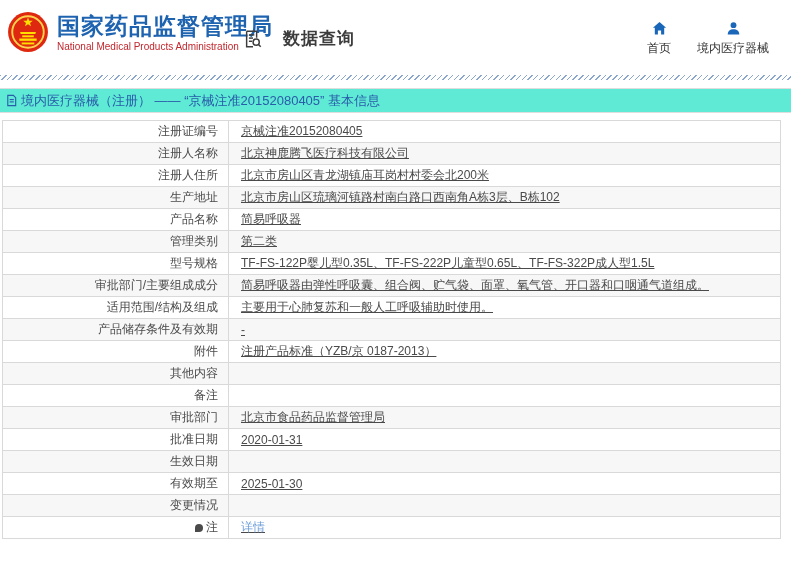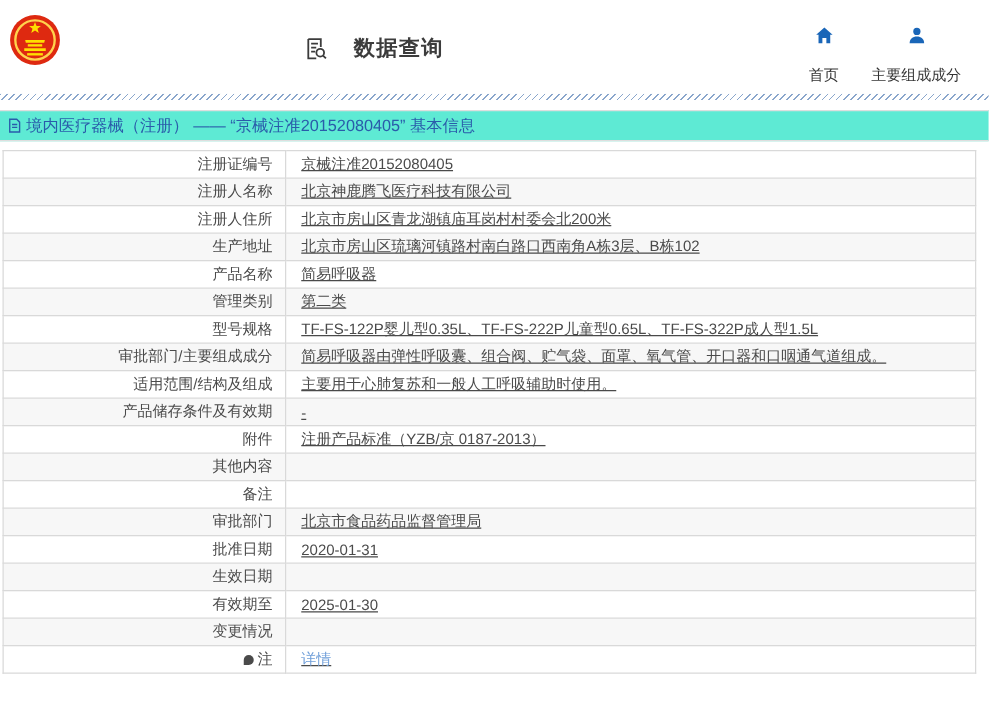--- a/index.html
+++ b/index.html
@@ -20,21 +20,21 @@
   
   .header{position:relative;height:75px;background:#fff;}
   .brand{position:absolute;left:7px;top:11px;display:flex;align-items:center;}
   .emblem{width:42px;height:42px;flex:0 0 42px;}
   .brand-text{margin-left:8px;}
   .agency-title{font-size:23px;font-weight:bold;color:var(--title-blue);letter-spacing:1px;line-height:26px;}
   .agency-subtitle{font-size:10px;color:var(--subtitle-red);margin-top:2px;}
   .section-entry{position:absolute;left:243px;top:27px;display:flex;align-items:center;gap:20px;cursor:pointer;}
   .section-label{font-size:17px;font-weight:600;color:#3c3c3c;letter-spacing:1px;}
   .top-nav{position:absolute;right:22px;top:21px;display:flex;gap:26px;}
-  .nav-item{display:flex;flex-direction:column;align-items:center;gap:16px;cursor:pointer;}
+  .nav-item{display:flex;flex-direction:column;align-items:center;gap:4px;cursor:pointer;}
   .nav-item .nav-label{font-size:12px;color:#333;white-space:nowrap;}
   
   .stripe-divider{height:5px;background:repeating-linear-gradient(135deg,
       #8aa6cc 0,#8aa6cc 1px,#ffffff 1px,#ffffff 4px);}
   
   .breadcrumb-bar{margin-top:8px;height:25px;background:#5eead4;
     border-top:1px solid #dedede;border-bottom:1px solid #dedede;
     display:flex;align-items:center;padding-left:5px;}
   .breadcrumb-text{font-size:13px;color:var(--breadcrumb-blue);margin-left:3px;}
   
@@ -59,20 +59,24 @@
       <svg viewBox="0 0 40 40" width="42" height="42">
         <circle cx="20" cy="20" r="19" fill="#de2910"></circle>
         <circle cx="20" cy="20" r="15" fill="none" stroke="#ffd34d" stroke-width="1.8"></circle>
         <polygon points="20,6.2 21.2,9.4 24.5,9.4 21.9,11.4 22.9,14.6 20,12.7 17.1,14.6 18.1,11.4 15.5,9.4 18.8,9.4" fill="#ffde00"></polygon>
         <path d="M12.5 20 L27.5 20 L27 22 L13 22 Z" fill="#ffde00"></path>
         <rect x="14.5" y="23.2" width="11" height="1.8" fill="#ffde00"></rect>
         <path d="M11.8 26.2 L28.2 26.2 L28.2 28.4 L11.8 28.4 Z" fill="#ffde00"></path>
         <rect x="14" y="30" width="12" height="1.8" fill="#ffde00"></rect>
       </svg>
     </span>
+    <div class="brand-text">
+      <div class="agency-title">国家药品监督管理局</div>
+      <div class="agency-subtitle">National Medical Products Administration</div>
+    </div>
   </div>
 
   <div class="section-entry">
     <span>
       <svg viewBox="0 0 22 22" width="20" height="20" fill="none" stroke="#3c3c3c" stroke-width="1.6">
         <path d="M4 2.5 h11 v7"></path>
         <path d="M4 2.5 v17 h7"></path>
         <line x1="6.5" y1="6.5" x2="12.5" y2="6.5"></line>
         <line x1="6.5" y1="10" x2="11" y2="10"></line>
         <line x1="6.5" y1="13.5" x2="10" y2="13.5"></line>
@@ -92,21 +96,21 @@
       </span>
       <span class="nav-label">首页</span>
     </div>
     <div class="nav-item">
       <span>
         <svg viewBox="0 0 16 16" width="15" height="15">
           <circle cx="8" cy="4.4" r="3.1" fill="#1a66b8"></circle>
           <path d="M1.8 14.5 C1.8 10.6 4.5 8.7 8 8.7 C11.5 8.7 14.2 10.6 14.2 14.5 Z" fill="#1a66b8"></path>
         </svg>
       </span>
-      <span class="nav-label">主要组成成分</span>
+      <span class="nav-label">境内医疗器械</span>
     </div>
   </div>
 </div>
 
 <div class="stripe-divider"></div>
 
 <div class="breadcrumb-bar">
   <span>
     <svg viewBox="0 0 14 14" width="13" height="13" fill="none" stroke="#2a5caa" stroke-width="1.2">
       <path d="M3 1.5 h6 l2.5 2.5 v8.5 h-8.5 Z"></path>

